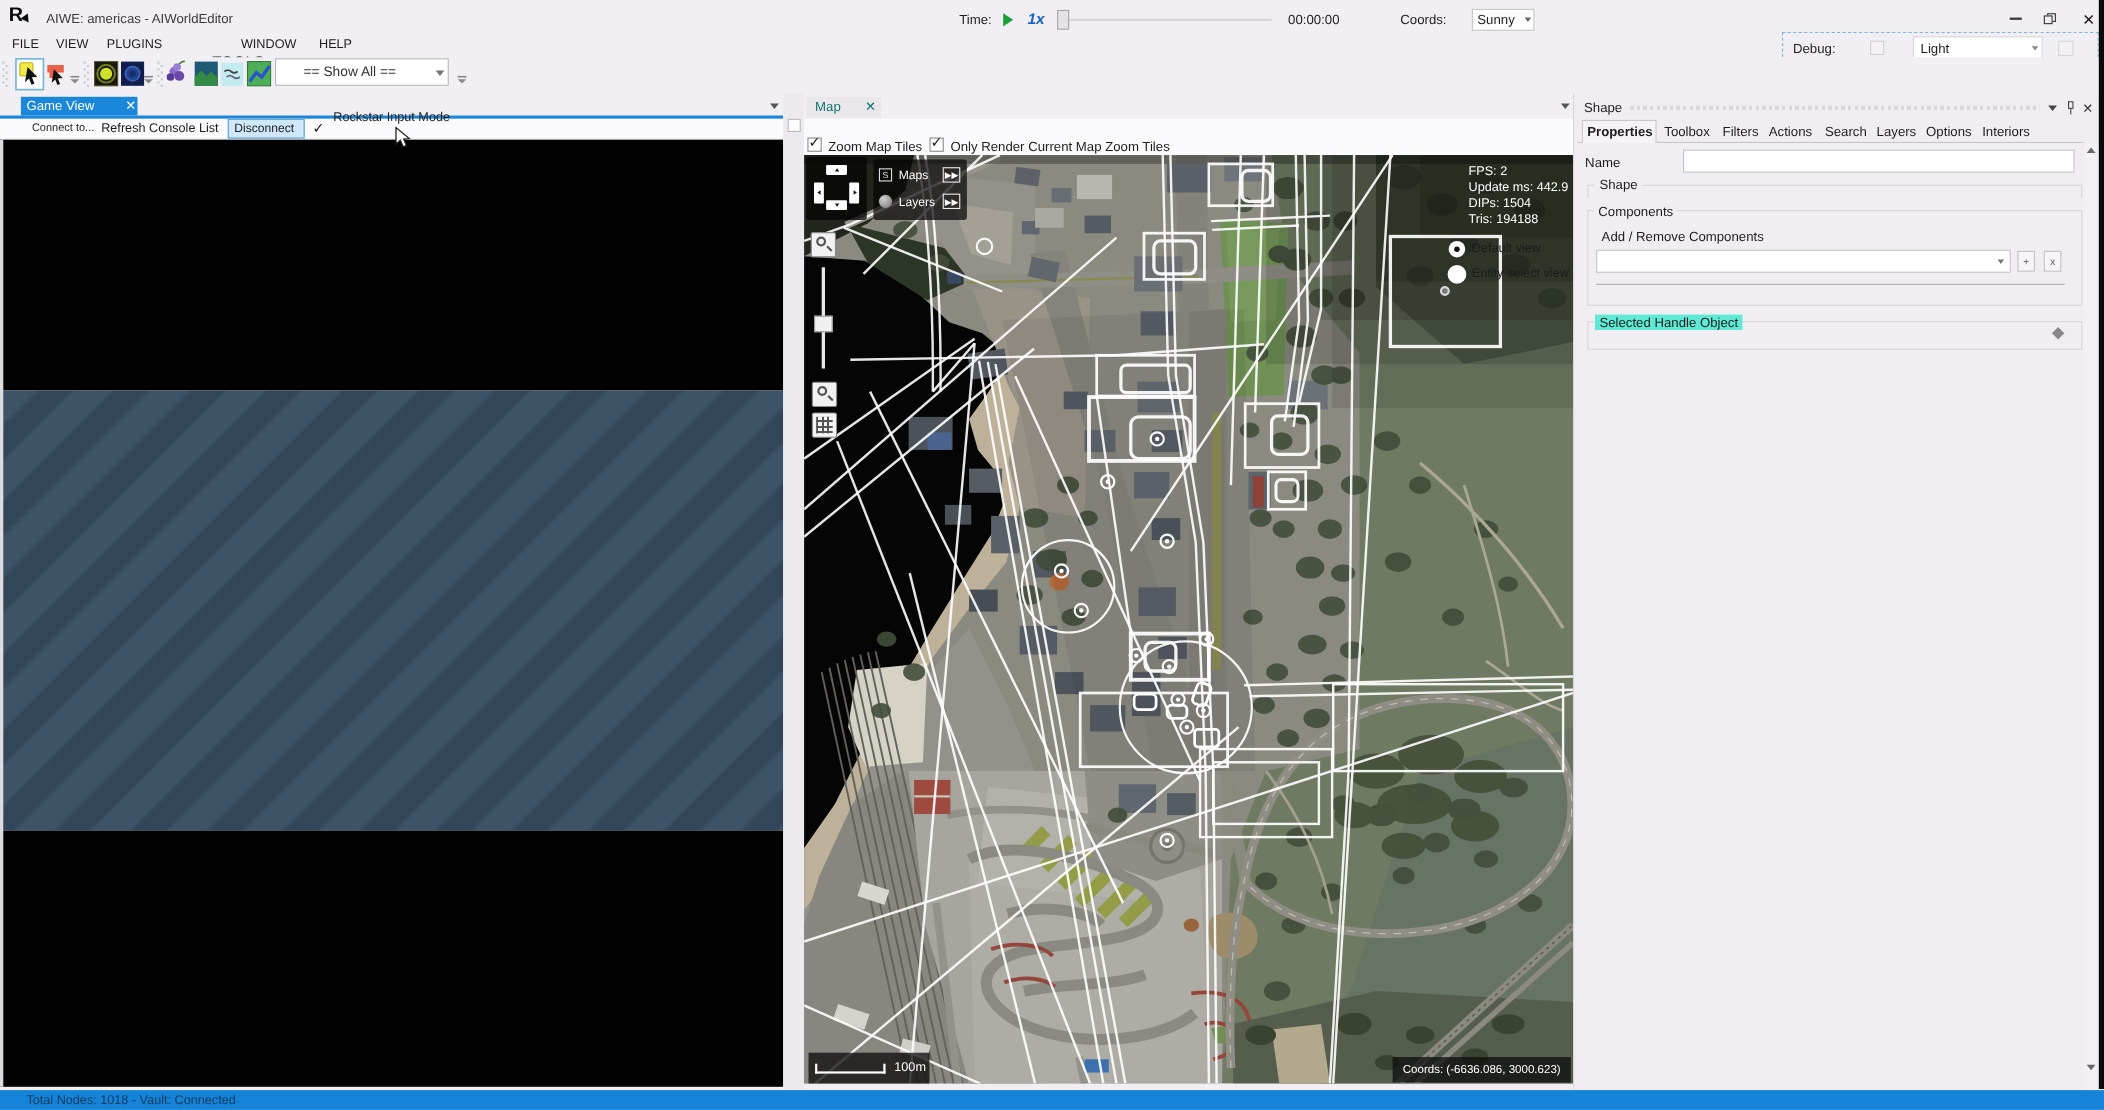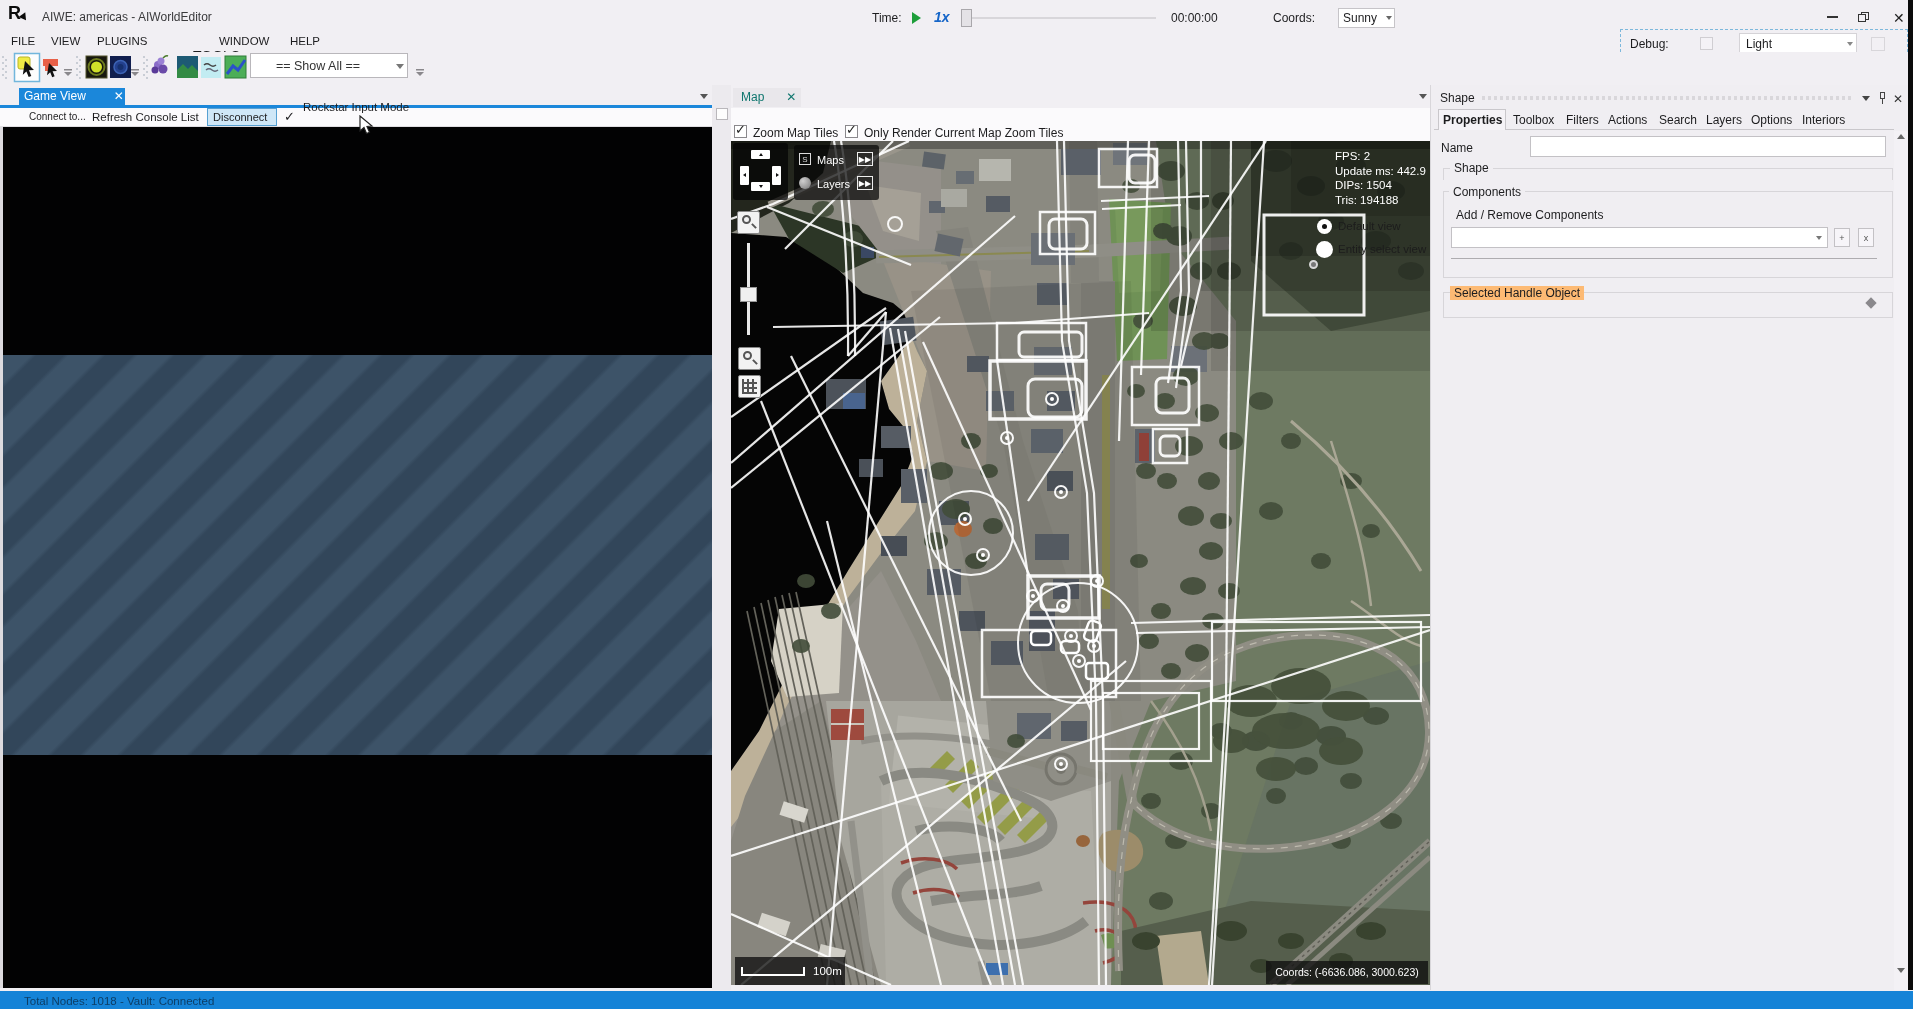--- a/index.html
+++ b/index.html
@@ -606,21 +606,21 @@
     <div class="abs" style="left:1443px;top:191px;width:450px;height:87px;border:1px solid #d7d5d9;"></div>
     <div class="abs txt" style="left:1449px;top:185px;background:#f0eef2;padding:0 4px;">Components</div>
     <div class="abs txt" style="left:1456px;top:208px;">Add / Remove Components</div>
     <div class="abs" style="left:1451px;top:227px;width:377px;height:21px;background:#fff;border:1px solid #c3c1c5;"></div>
     <div class="abs" style="left:1816px;top:236px;width:0;height:0;border-left:3px solid transparent;border-right:3px solid transparent;border-top:4px solid #777;"></div>
     <div class="abs" style="left:1834px;top:228px;width:16px;height:19px;background:#f7f5f9;border:1px solid #c3c1c5;color:#555;font-size:9px;text-align:center;line-height:18px;">+</div>
     <div class="abs" style="left:1858px;top:228px;width:16px;height:19px;background:#f7f5f9;border:1px solid #c3c1c5;color:#555;font-size:9px;text-align:center;line-height:18px;">x</div>
     <div class="abs" style="left:1451px;top:258px;width:426px;height:1px;background:#aeacb0;"></div>
 
     <div class="abs" style="left:1443px;top:292px;width:450px;height:26px;border:1px solid #d7d5d9;"></div>
-    <div class="abs txt" style="left:1450px;top:286px;background:#fdba74;padding:0 4px;">Selected Handle Object</div>
+    <div class="abs txt" style="left:1450px;top:286px;background:#5eead4;padding:0 4px;">Selected Handle Object</div>
     <div class="abs" style="left:1867px;top:299px;width:8px;height:8px;background:#8a888c;transform:rotate(45deg);"></div>
 
     <div class="abs" style="left:1894px;top:131px;width:14px;height:859px;background:#f3f1f5;"></div>
     <div class="abs" style="left:1897px;top:134px;width:0;height:0;border-left:4px solid transparent;border-right:4px solid transparent;border-bottom:5px solid #666;"></div>
     <div class="abs" style="left:1897px;top:968px;width:0;height:0;border-left:4px solid transparent;border-right:4px solid transparent;border-top:5px solid #666;"></div>
   </div>
 
   <div class="abs" style="left:1908px;top:0;width:5px;height:990px;background:#0a0a0a;"></div>
 
   <div class="abs" style="left:0;top:991px;width:1913px;height:18px;background:#1583d7;"></div>

